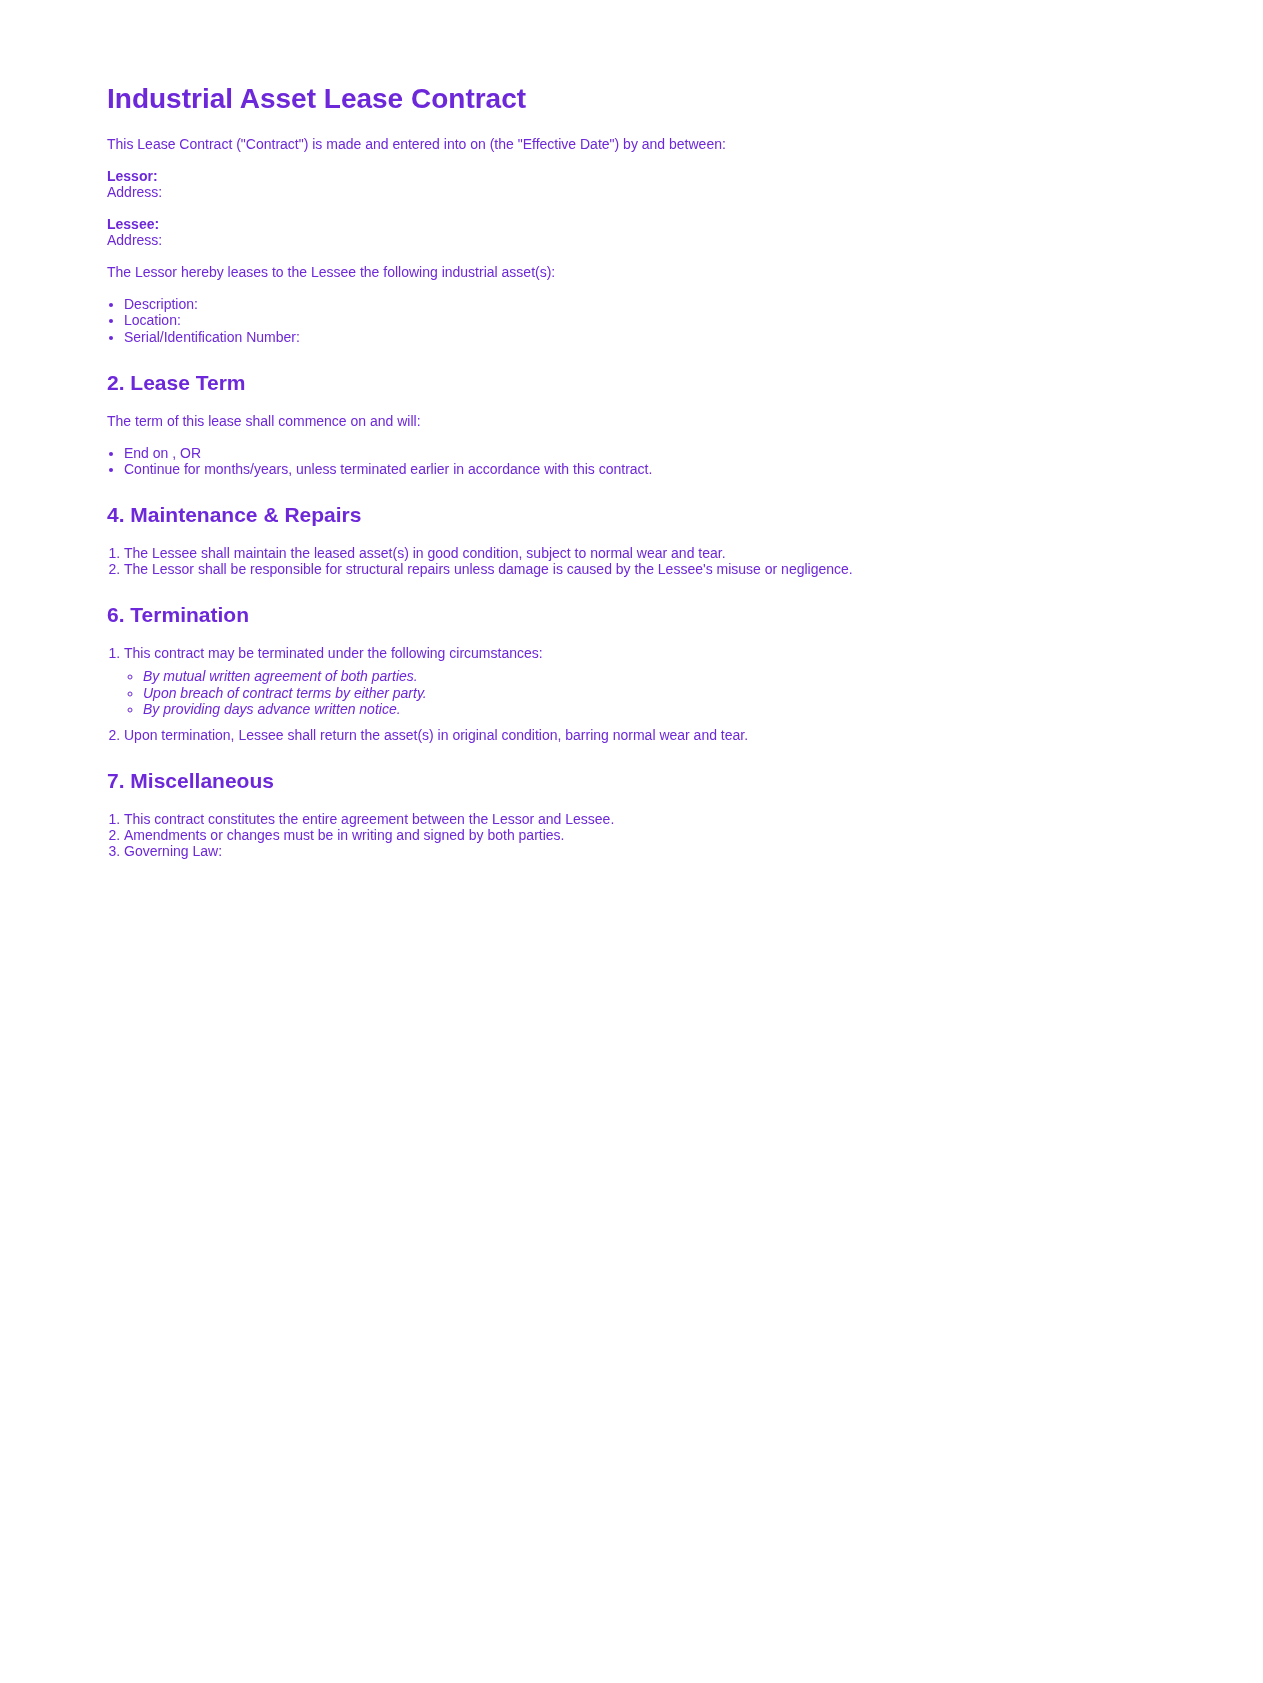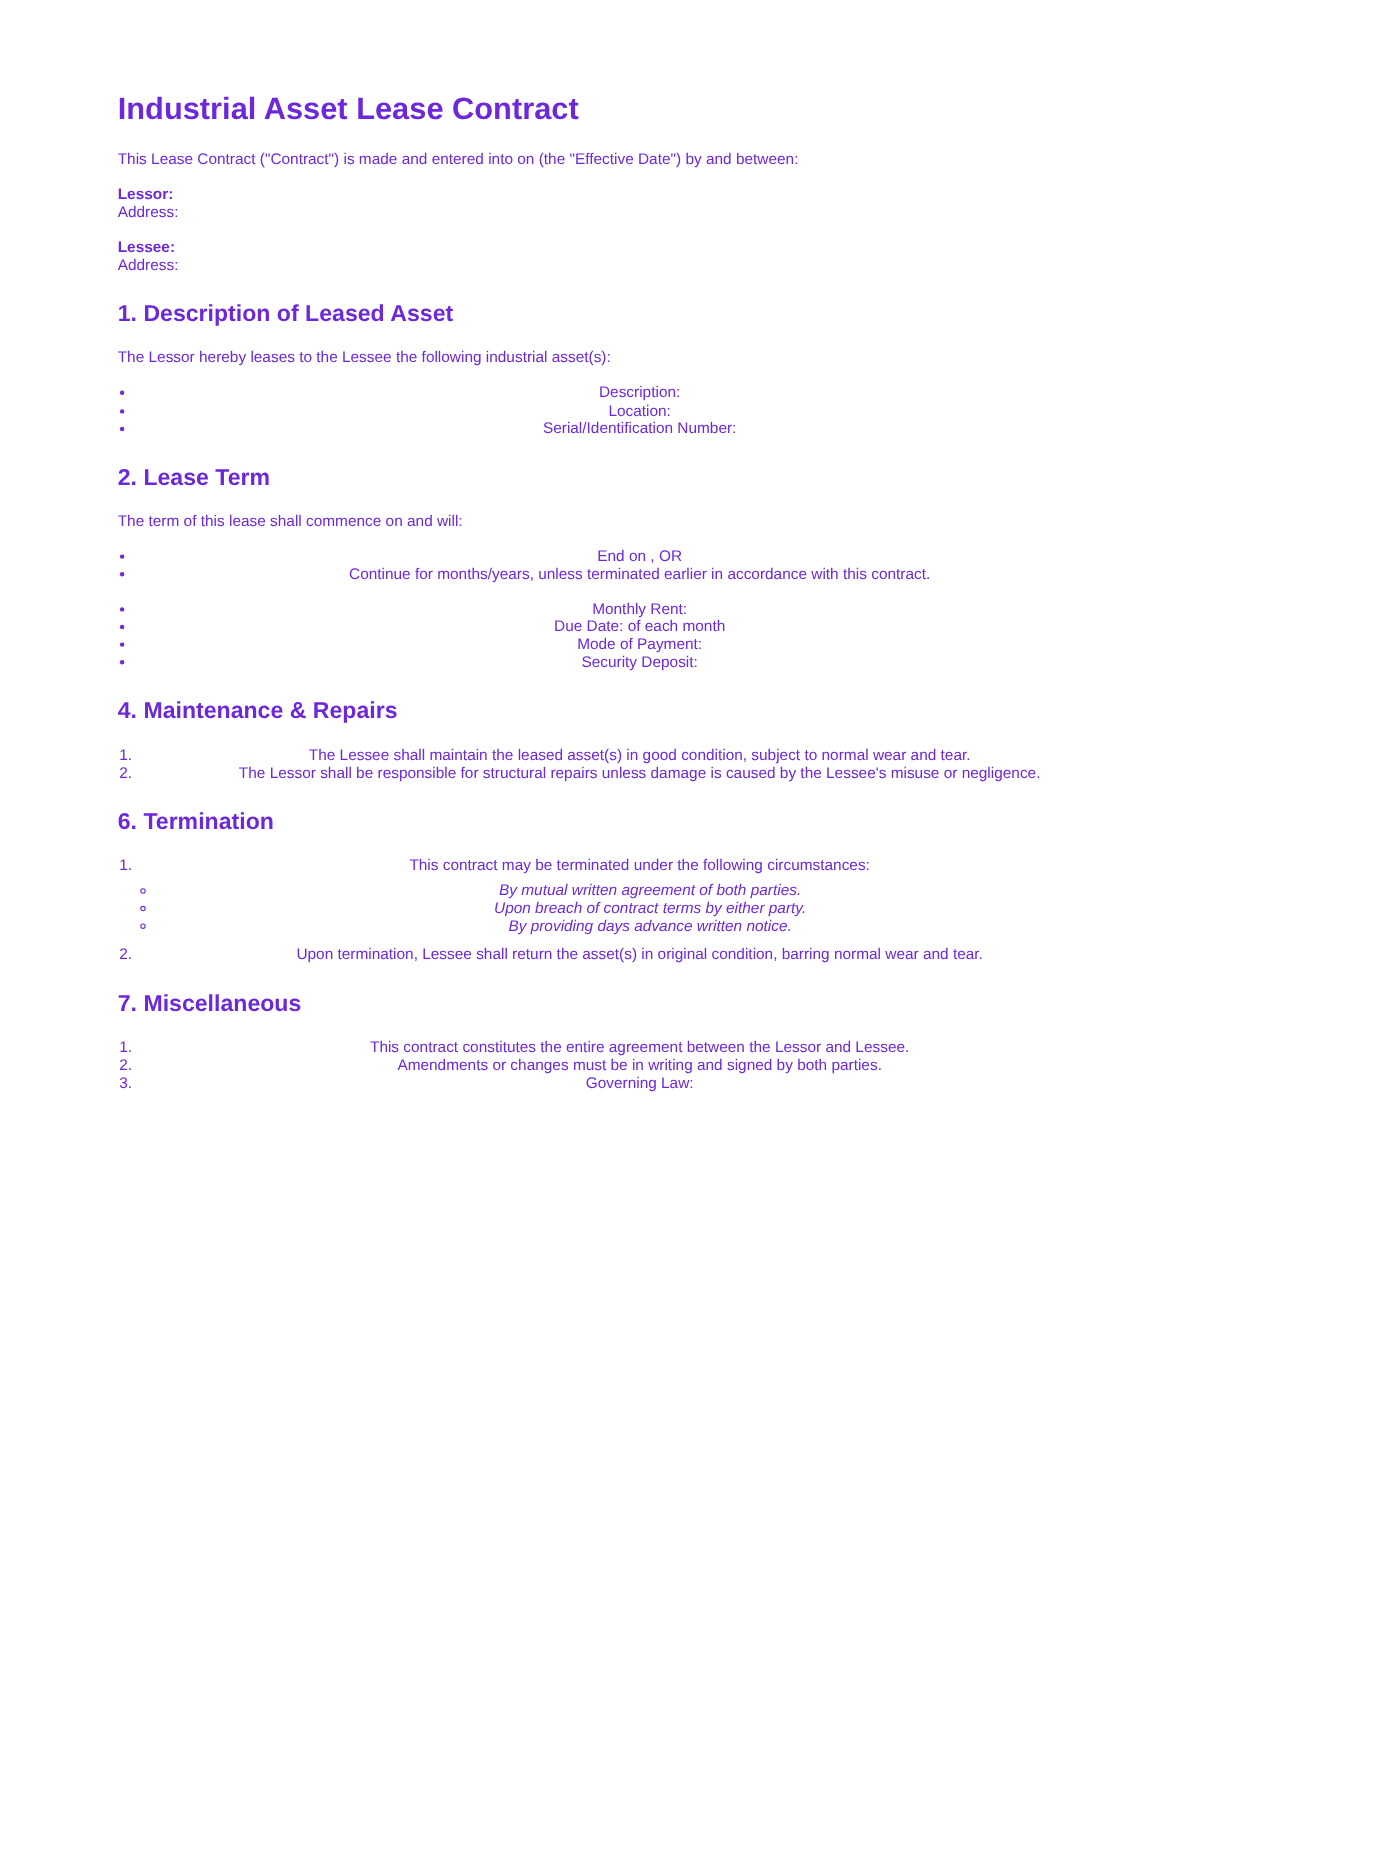--- a/index.html
+++ b/index.html
@@ -34,63 +34,56 @@
     padding-left: 17px;
   }
   ul.bullet-list { list-style: disc; }
   ol.numbered-list { list-style: decimal; }
   ul.sub-bullet-list {
     list-style: circle;
     margin: 7px 0 10px 0;
     padding-left: 19px;
     font-style: italic;
   }
-  li { margin: 0; padding: 0; text-align: center; }
+  li { margin: 0; padding: 0; }
 </style>
 </head>
 <body>
 
 <div class="page">
 
   <h1 class="doc-title">Industrial Asset Lease Contract</h1>
 
   <p>This Lease Contract ("Contract") is made and entered into on (the "Effective Date") by and between:</p>
 
   <p class="party"><strong>Lessor:</strong><br>
     <span>Address:</span></p>
 
   <p class="party"><strong>Lessee:</strong><br>
     <span>Address:</span></p>
 
   <section>
-    <h2 class="section-heading">1. Description of Leased Asset</h2>
     <p>The Lessor hereby leases to the Lessee the following industrial asset(s):</p>
     <ul class="bullet-list">
       <li>Description:</li>
       <li>Location:</li>
       <li>Serial/Identification Number:</li>
     </ul>
   </section>
 
   <section>
     <h2 class="section-heading">2. Lease Term</h2>
     <p>The term of this lease shall commence on and will:</p>
     <ul class="bullet-list">
       <li>End on , OR</li>
       <li>Continue for months/years, unless terminated earlier in accordance with this contract.</li>
     </ul>
   </section>
 
   <section>
-    <ul class="bullet-list">
-      <li>Monthly Rent:</li>
-      <li>Due Date: of each month</li>
-      <li>Mode of Payment:</li>
-      <li>Security Deposit:</li>
-    </ul>
   </section>
 
   <section>
     <h2 class="section-heading">4. Maintenance &amp; Repairs</h2>
     <ol class="numbered-list">
       <li>The Lessee shall maintain the leased asset(s) in good condition, subject to normal wear and tear.</li>
       <li>The Lessor shall be responsible for structural repairs unless damage is caused by the Lessee's misuse or negligence.</li>
     </ol>
   </section>
 

